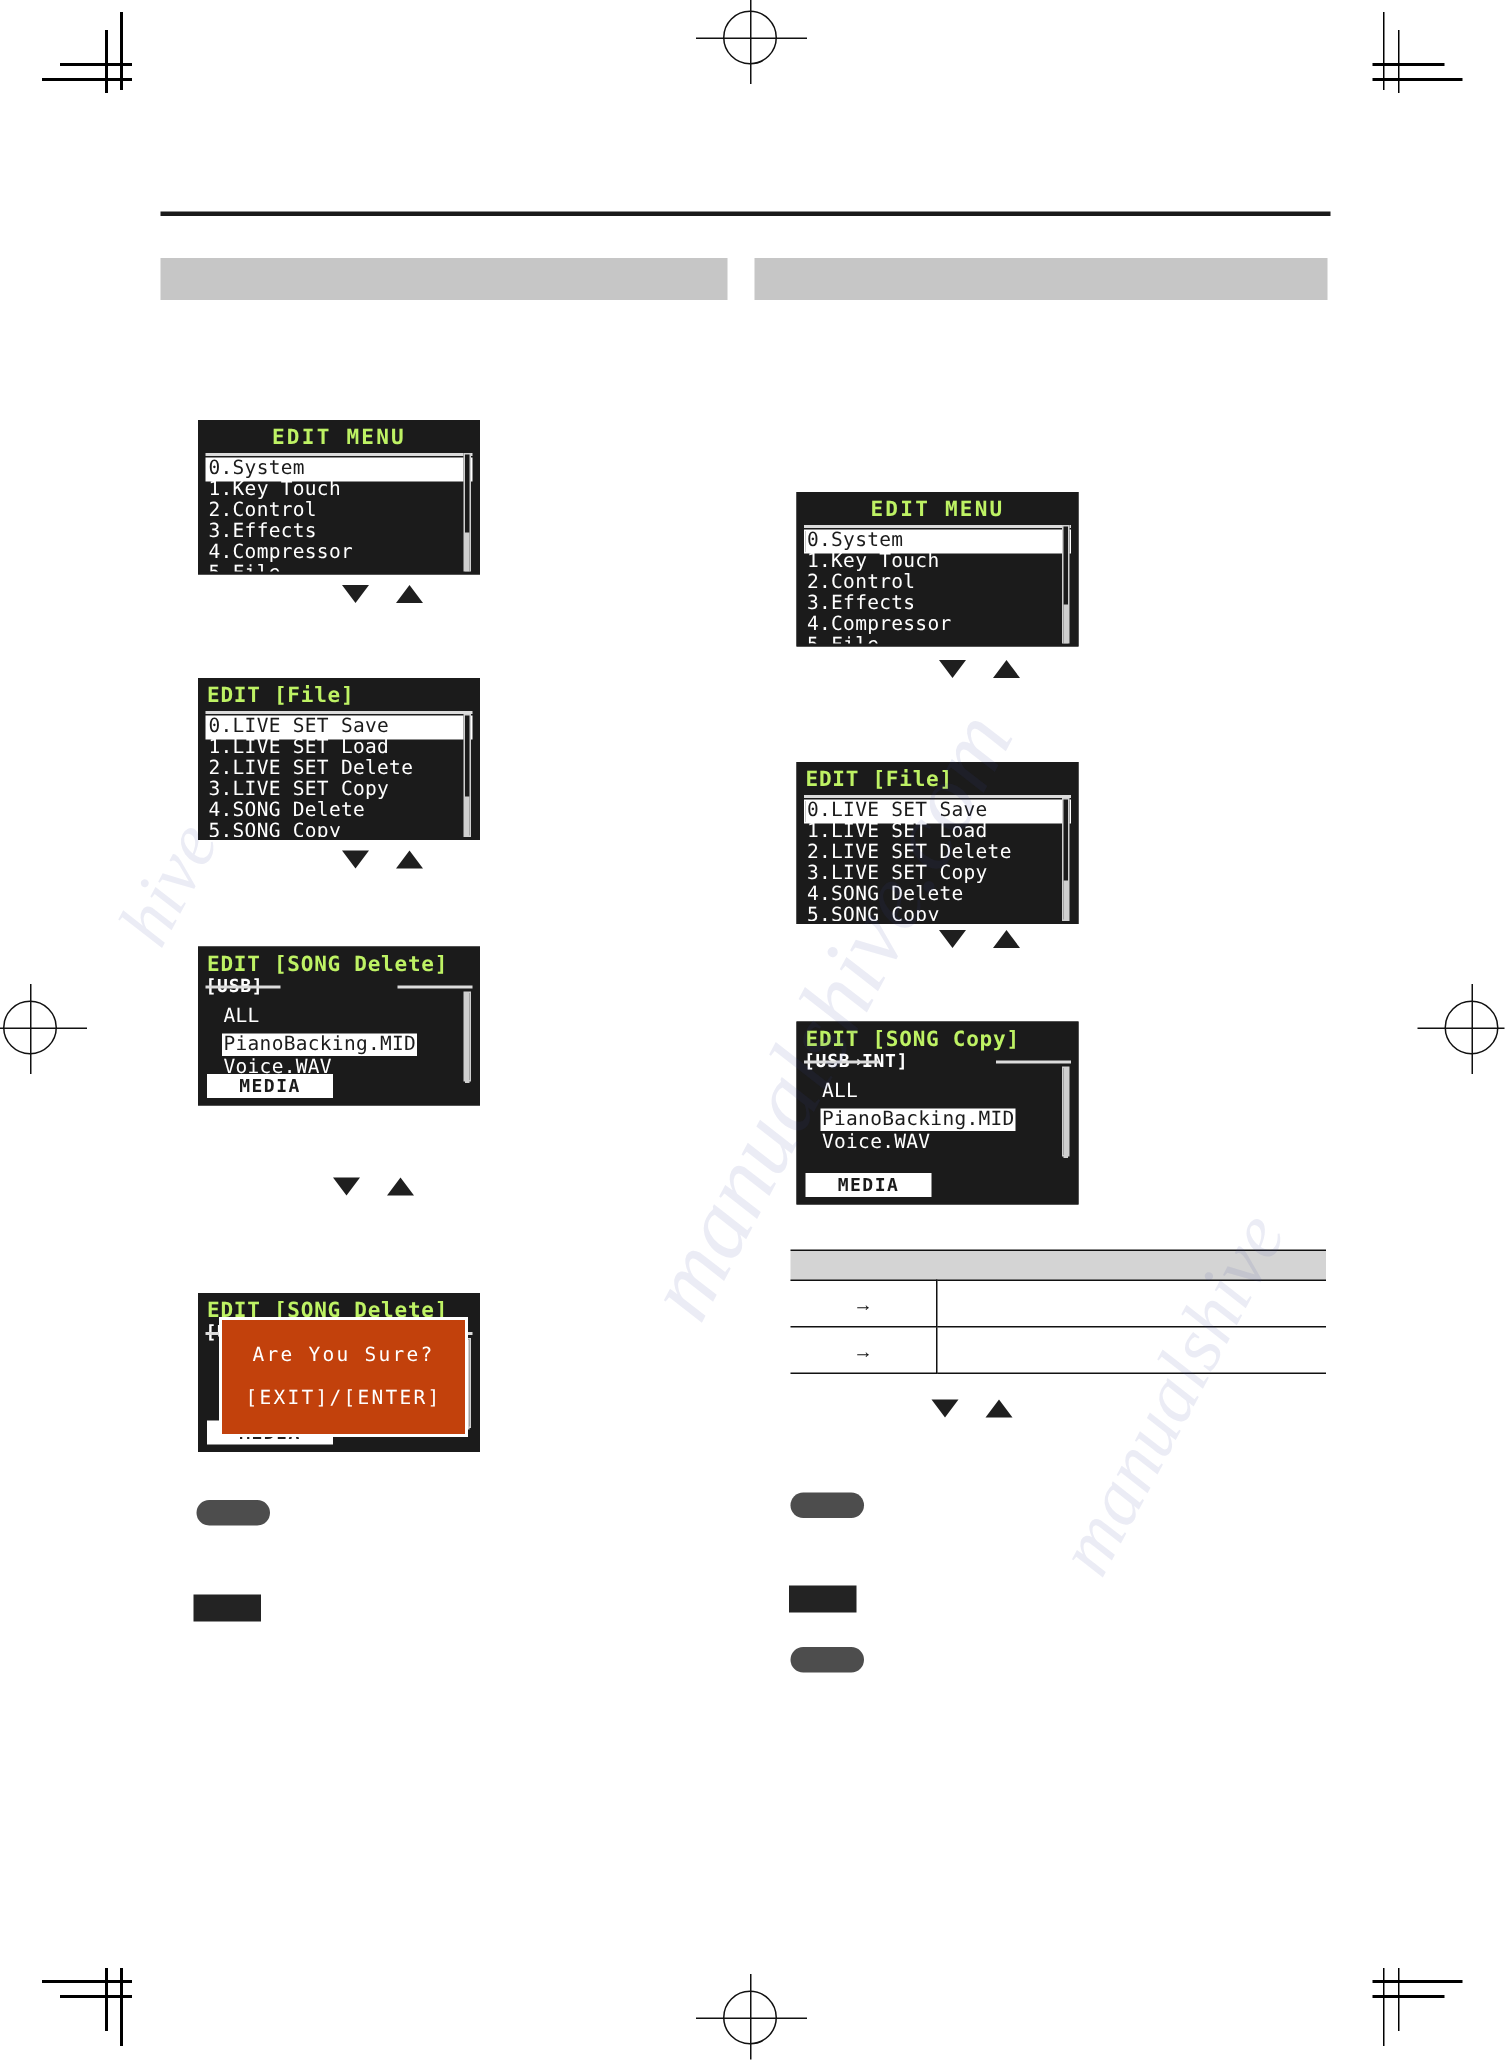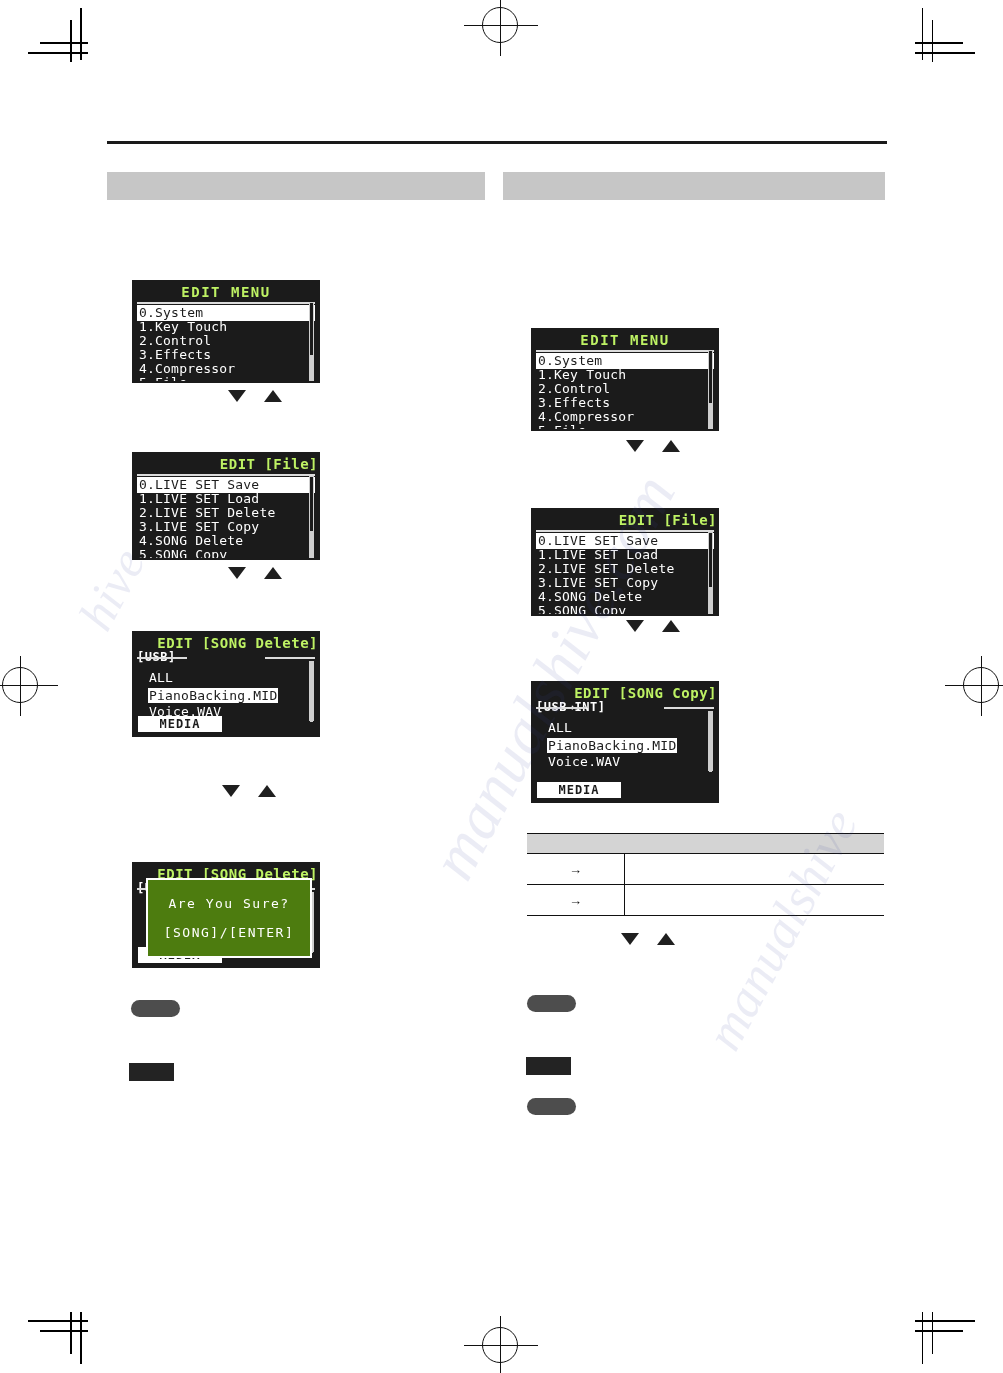--- a/index.html
+++ b/index.html
@@ -48,21 +48,21 @@
     overflow: hidden;
   }
   .lcd-title {
     text-align: center;
     font-size: 14px;
     letter-spacing: 1.5px;
     font-weight: bold;
     padding: 2px 0 1px 0;
     color: #bef264;
   }
-  .lcd-title.left-align { text-align: right; padding-left: 4px; letter-spacing: 0.5px; }
+  .lcd-title.left-align { text-align: left; padding-left: 4px; letter-spacing: 0.5px; }
   .lcd-divider {
     height: 2px; background: #dcdcdc; margin: 1px 3px 2px 3px;
   }
   .lcd-subhead {
     position: relative;
     font-size: 12px;
     font-weight: bold;
     letter-spacing: 0.5px;
     margin: -2px 3px 2px 3px;
   }
@@ -102,21 +102,21 @@
   .lcd-softkey {
     position: absolute; left: 4px; bottom: 3px;
     background: #ffffff; color: #1b1b1b;
     font-size: 12px; font-weight: bold; letter-spacing: 1px;
     text-align: center;
     padding: 1px 0;
   }
 
   .lcd-dialog {
     position: absolute;
-    background: #4d7c0f;
+    background: #c2410c;
     border: 2px solid #ffffff;
     box-sizing: border-box;
     display: flex; flex-direction: column;
     align-items: center; justify-content: center;
     gap: 14px;
   }
   .lcd-dialog .dlg-line {
     font-size: 13px; letter-spacing: 1.5px; color: #fff; white-space: pre;
   }
 
@@ -303,21 +303,21 @@
     <div class="lcd-row">ALL</div>
     <div class="lcd-row boxsel">PianoBacking.MID</div>
     <div class="lcd-row">Voice.WAV</div>
   </div>
   <div class="lcd-scroll" style="top:28px;height:60px;">
     <div class="thumb" style="top:0;height:60px;"></div>
   </div>
   <div class="lcd-softkey" style="width:84px;">MEDIA</div>
   <div class="lcd-dialog" style="left:12px;top:14px;width:166px;height:80px;">
     <div class="dlg-line">Are You Sure?</div>
-    <div class="dlg-line">[SONG]/[ENTER]</div>
+    <div class="dlg-line">[EXIT]/[ENTER]</div>
   </div>
 </div>
 
 <div class="pill" style="left:131px;top:1000px;">
   <span></span>
 </div>
 <div class="blackbox" style="left:129px;top:1063px;">
   <span></span>
 </div>
 

